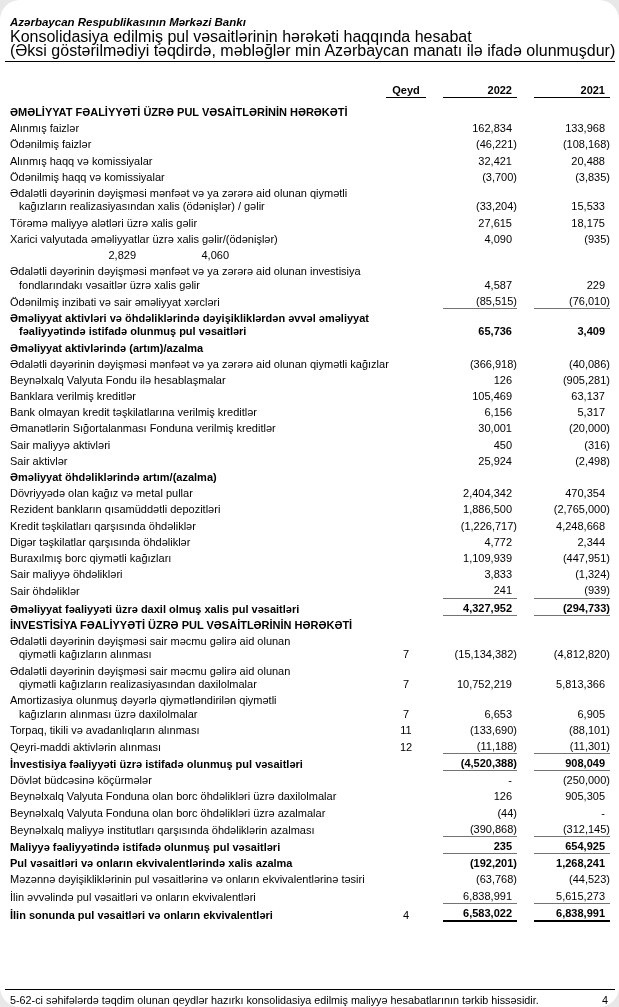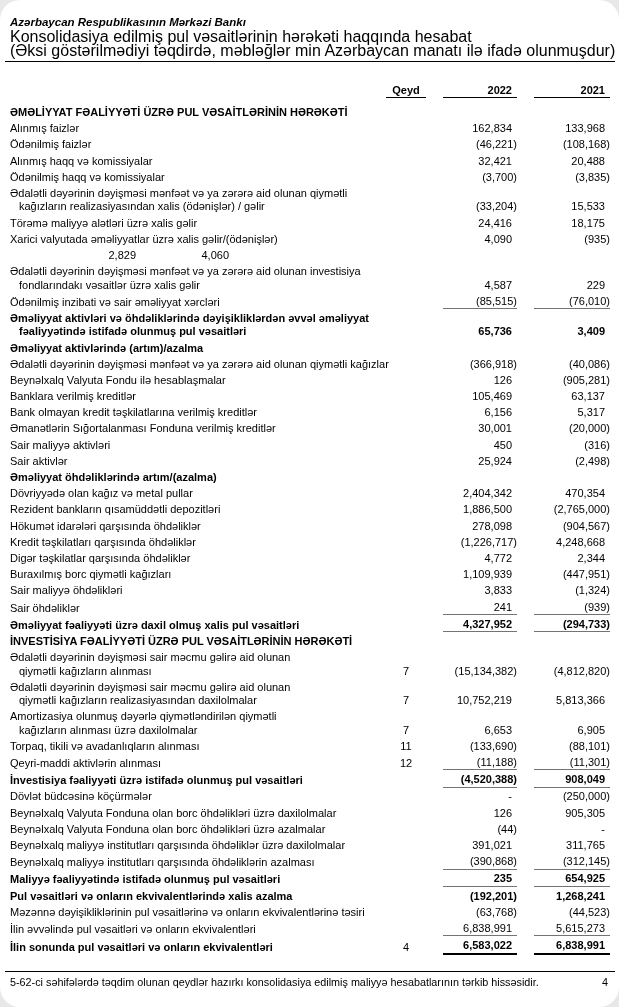--- a/index.html
+++ b/index.html
@@ -23,21 +23,21 @@
   .v2{width:76px;margin-left:17px;}
   .pad{padding-right:5px;}
   .section .lbl,.subheader .lbl,.total .lbl,.final .lbl{font-weight:bold;}
   .total .v,.final .v{font-weight:bold;}
   .rule .v{border-bottom:1px solid #737373;}
   .thick .v{border-bottom:2.5px solid #000;}
   
   .colhead{margin-top:21px;margin-bottom:5px;justify-content:space-between;}
   .colhead .hdr{font-weight:bold;border-bottom:1.2px solid #000;}
   
-  .pagefoot{position:absolute;left:10px;right:9px;bottom:18px;margin-top:44px;}
+  .pagefoot{position:absolute;left:10px;right:9px;bottom:0;margin-top:44px;}
   .foot-rule{border-top:1.5px solid #000;margin:0 -5px 4px -5px;}
   .foot-row{display:flex;justify-content:space-between;align-items:baseline;font-size:10.8px;line-height:13px;}
   .foot-note{white-space:nowrap;}
   .foot-page{padding-right:2px;}
 </style>
 </head>
 <body>
 
 <div class="page">
 
@@ -98,21 +98,21 @@
         </div>
         <div class="qeyd"></div>
         <div class="v v1">(33,204)</div>
         <div class="v v2 pad">15,533</div>
       </div>
       <div class="row item">
         <div class="lbl">
           <div>Törəmə maliyyə alətləri üzrə xalis gəlir</div>
         </div>
         <div class="qeyd"></div>
-        <div class="v v1 pad">24,416</div>
+        <div class="v v1 pad">27,615</div>
         <div class="v v2 pad">18,175</div>
       </div>
       <div class="row item">
         <div class="lbl">
           <div>Xarici valyutada əməliyyatlar üzrə xalis gəlir/(ödənişlər)</div>
         </div>
         <div class="qeyd"></div>
         <div class="v v1 pad">4,090</div>
         <div class="v v2">(935)</div>
       </div>
@@ -221,28 +221,20 @@
         <div class="v v1 pad">2,404,342</div>
         <div class="v v2 pad">470,354</div>
       </div>
       <div class="row item">
         <div class="lbl">
           <div>Rezident bankların qısamüddətli depozitləri</div>
         </div>
         <div class="qeyd"></div>
         <div class="v v1 pad">1,886,500</div>
         <div class="v v2">(2,765,000)</div>
-      </div>
-      <div class="row item">
-        <div class="lbl">
-          <div>Hökumət idarələri qarşısında öhdəliklər</div>
-        </div>
-        <div class="qeyd"></div>
-        <div class="v v1 pad">278,098</div>
-        <div class="v v2">(904,567)</div>
       </div>
       <div class="row item">
         <div class="lbl">
           <div>Kredit təşkilatları qarşısında öhdəliklər</div>
         </div>
         <div class="qeyd"></div>
         <div class="v v1">(1,226,717)</div>
         <div class="v v2 pad">4,248,668</div>
       </div>
       <div class="row item">
@@ -357,28 +349,20 @@
         <div class="v v1 pad">126</div>
         <div class="v v2 pad">905,305</div>
       </div>
       <div class="row item">
         <div class="lbl">
           <div>Beynəlxalq Valyuta Fonduna olan borc öhdəlikləri üzrə azalmalar</div>
         </div>
         <div class="qeyd"></div>
         <div class="v v1">(44)</div>
         <div class="v v2 pad">-</div>
-      </div>
-      <div class="row item">
-        <div class="lbl">
-          <div>Beynəlxalq maliyyə institutları qarşısında öhdəliklər üzrə daxilolmalar</div>
-        </div>
-        <div class="qeyd"></div>
-        <div class="v v1 pad">391,021</div>
-        <div class="v v2 pad">311,765</div>
       </div>
       <div class="row item rule">
         <div class="lbl">
           <div>Beynəlxalq maliyyə institutları qarşısında öhdəliklərin azalması</div>
         </div>
         <div class="qeyd"></div>
         <div class="v v1">(390,868)</div>
         <div class="v v2">(312,145)</div>
       </div>
       <div class="row total rule">

